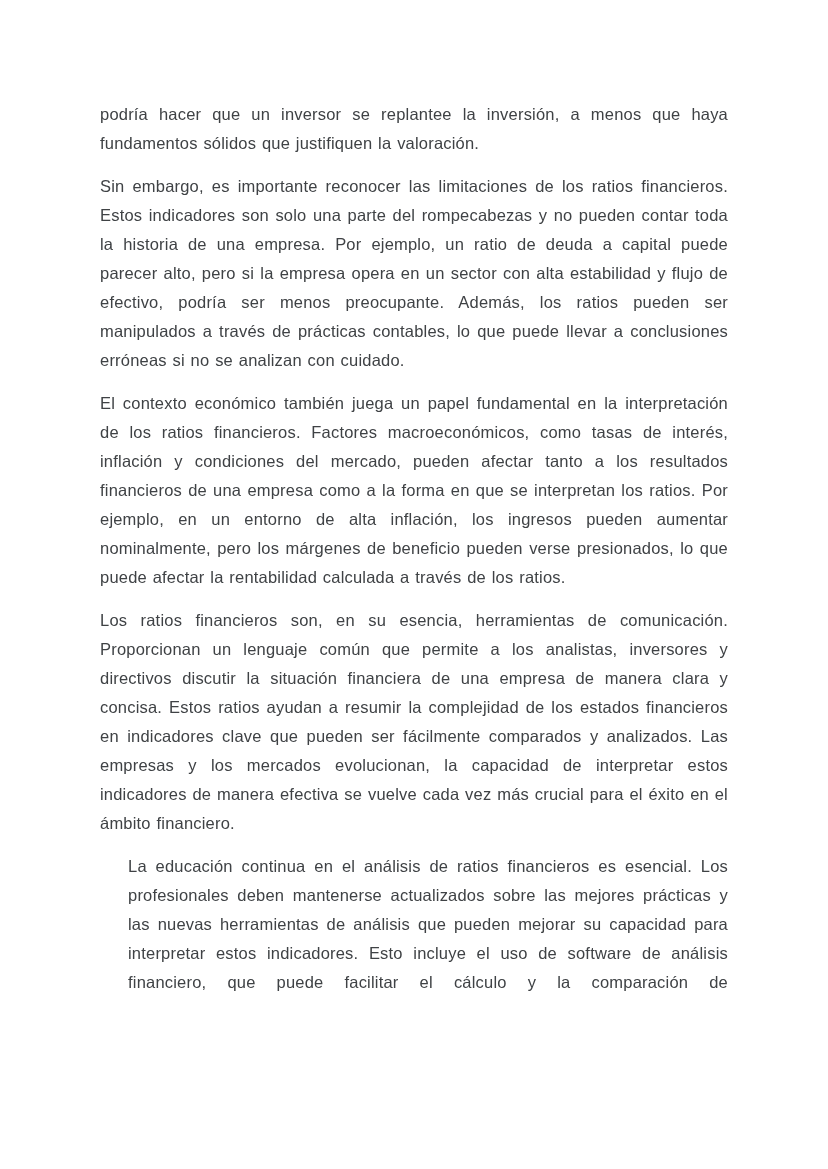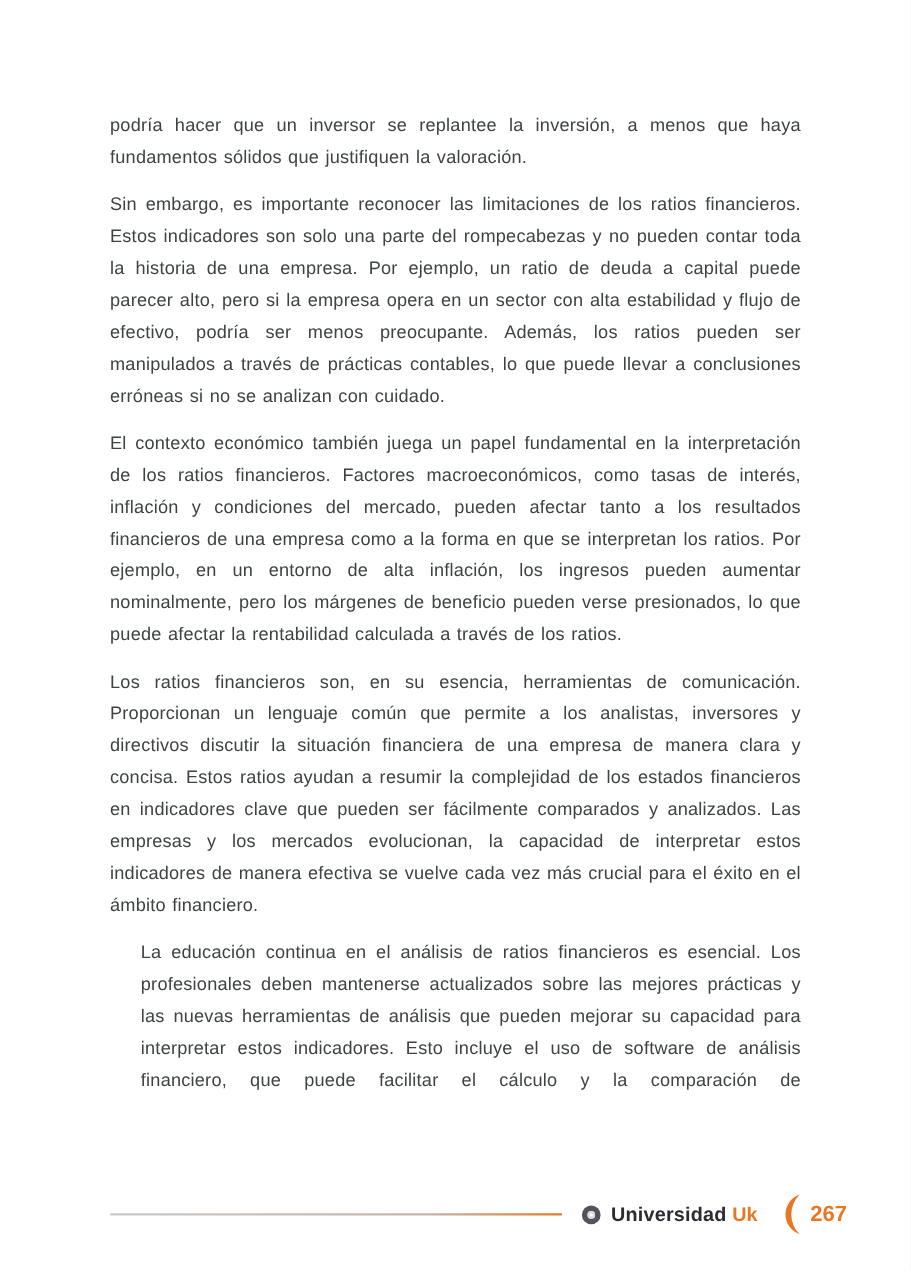--- a/index.html
+++ b/index.html
@@ -104,28 +104,14 @@
 <div class="page">
 
   <div class="content">
     <p>podría hacer que un inversor se replantee la inversión, a menos que haya fundamentos sólidos que justifiquen la valoración.</p>
     <p>Sin embargo, es importante reconocer las limitaciones de los ratios financieros. Estos indicadores son solo una parte del rompecabezas y no pueden contar toda la historia de una empresa. Por ejemplo, un ratio de deuda a capital puede parecer alto, pero si la empresa opera en un sector con alta estabilidad y flujo de efectivo, podría ser menos preocupante. Además, los ratios pueden ser manipulados a través de prácticas contables, lo que puede llevar a conclusiones erróneas si no se analizan con cuidado.</p>
     <p>El contexto económico también juega un papel fundamental en la interpretación de los ratios financieros. Factores macroeconómicos, como tasas de interés, inflación y condiciones del mercado, pueden afectar tanto a los resultados financieros de una empresa como a la forma en que se interpretan los ratios. Por ejemplo, en un entorno de alta inflación, los ingresos pueden aumentar nominalmente, pero los márgenes de beneficio pueden verse presionados, lo que puede afectar la rentabilidad calculada a través de los ratios.</p>
     <p>Los ratios financieros son, en su esencia, herramientas de comunicación. Proporcionan un lenguaje común que permite a los analistas, inversores y directivos discutir la situación financiera de una empresa de manera clara y concisa. Estos ratios ayudan a resumir la complejidad de los estados financieros en indicadores clave que pueden ser fácilmente comparados y analizados. Las empresas y los mercados evolucionan, la capacidad de interpretar estos indicadores de manera efectiva se vuelve cada vez más crucial para el éxito en el ámbito financiero.</p>
     <p class="para-last">La educación continua en el análisis de ratios financieros es esencial. Los profesionales deben mantenerse actualizados sobre las mejores prácticas y las nuevas herramientas de análisis que pueden mejorar su capacidad para interpretar estos indicadores. Esto incluye el uso de software de análisis financiero, que puede facilitar el cálculo y la comparación de</p>
   </div>
 
-  <div class="footer">
-    <div class="footer-line"></div>
-    <span class="logo-dot">
-      <span class="logo-dot-inner"></span>
-    </span>
-    <span class="brand-text">Universidad</span>
-    <span class="brand-accent">Uk</span>
-    <span class="crescent">
-      <svg width="24" height="40" viewBox="0 0 24 40" aria-hidden="true">
-        <path d="M 22 2 A 19 19 0 0 0 22 38 A 25 25 0 0 1 22 2 Z" fill="#e87722"></path>
-      </svg>
-    </span>
-    <span class="page-number">267</span>
-  </div>
 
 </div>
 
 </body></html>

